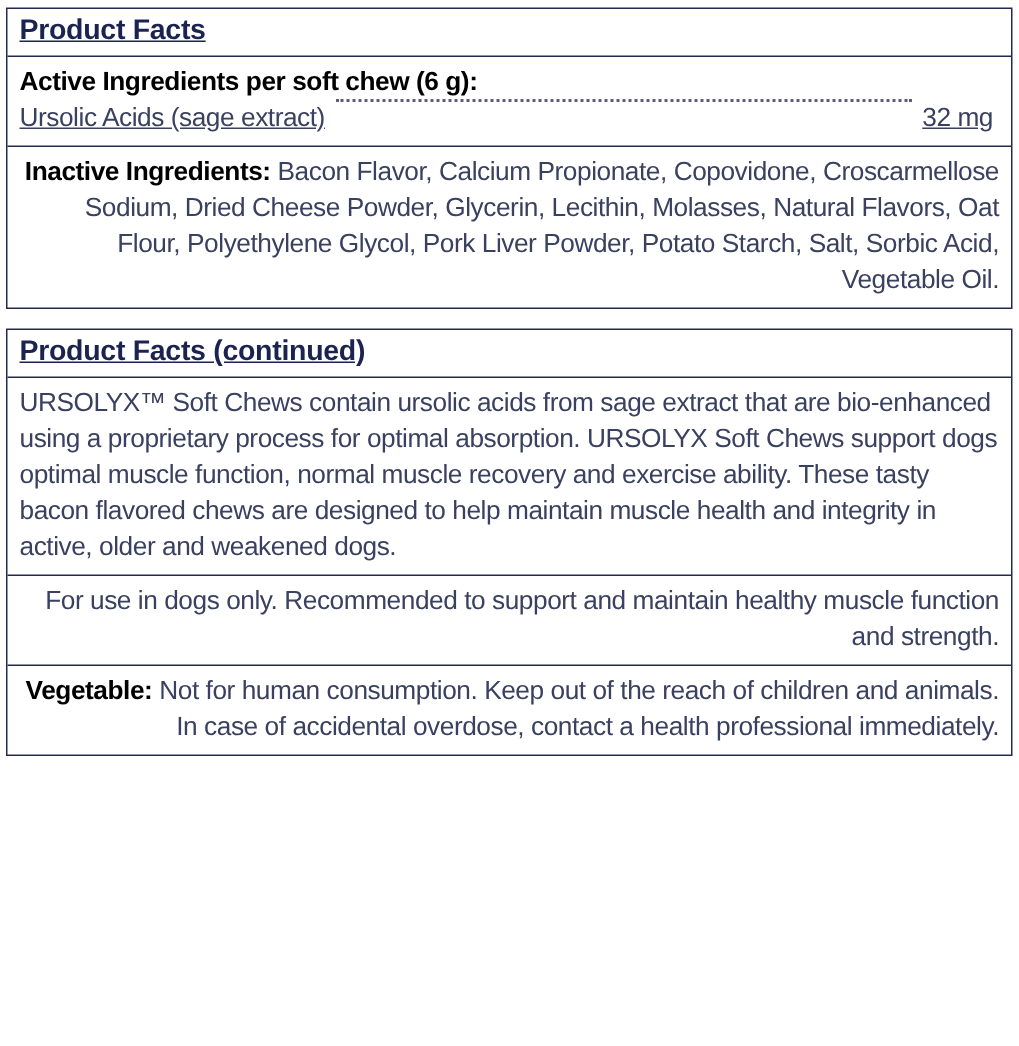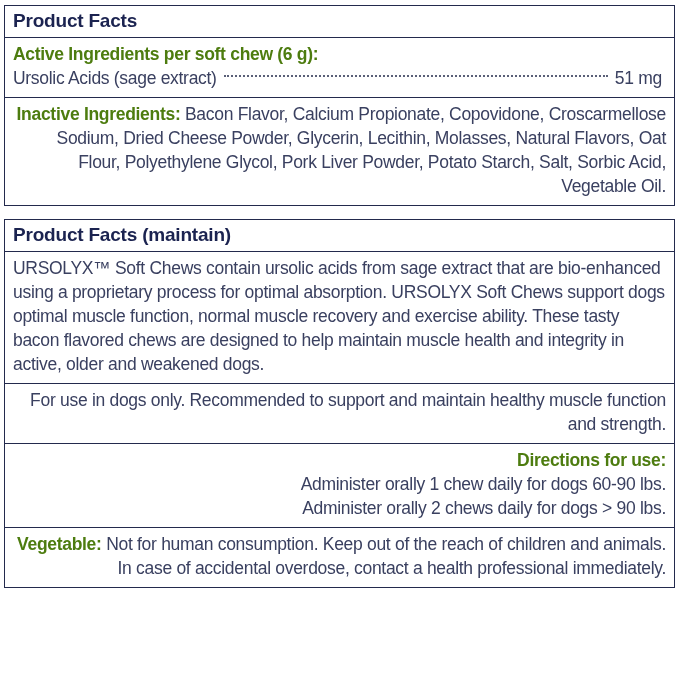--- a/index.html
+++ b/index.html
@@ -26,41 +26,43 @@
   .panel + .panel {
     margin-top: 13px;
   }
   .panel-header {
     padding: 4px 8px 5px 8px;
     border-bottom: 1.4px solid #232a4d;
     font-size: 19px;
     font-weight: bold;
     color: #1b2350;
     letter-spacing: -0.2px;
+    text-decoration: underline;
   }
   .section {
     padding: 4px 8px 7px 8px;
     font-size: 17.5px;
     line-height: 24px;
     letter-spacing: -0.3px;
   }
   .section + .section {
     border-top: 1.3px solid #232a4d;
     text-align: right;
   }
   .section b, .section .bold {
-    color: #4d7c0f;
+    color: #000000;
     font-weight: bold;
   }
   .para {
     margin: 0;
   }
   .dose-row {
     display: flex;
-    align-items: center;
+    align-items: flex-start;
+    text-decoration: underline;
   }
   .dose-name {
     white-space: nowrap;
   }
   .dose-leader {
     flex: 1 1 auto;
     border-bottom: 2px dotted #5a6078;
     margin: 0 7px 5px 7px;
     min-width: 30px;
   }
@@ -75,46 +77,41 @@
 <div class="label-wrap">
 
   <div class="panel">
     <div class="panel-header">Product Facts</div>
 
     <div class="section">
       <p class="para bold">Active Ingredients per soft chew (6 g):</p>
       <div class="dose-row">
         <span class="dose-name">Ursolic Acids  (sage extract)</span>
         <span class="dose-leader"></span>
-        <span class="dose-amount">51 mg</span>
+        <span class="dose-amount">32 mg</span>
       </div>
     </div>
 
     <div class="section">
       <p class="para"><b>Inactive Ingredients:</b><span> Bacon Flavor, Calcium Propionate, Copovidone, Croscarmellose Sodium, Dried Cheese Powder, Glycerin, Lecithin, Molasses, Natural Flavors, Oat Flour, Polyethylene Glycol, Pork Liver Powder, Potato Starch, Salt, Sorbic Acid, Vegetable Oil.</span></p>
     </div>
 
 
   </div>
 
   <div class="panel">
-    <div class="panel-header">Product Facts (maintain)</div>
+    <div class="panel-header">Product Facts (continued)</div>
 
     <div class="section">
       <p class="para">URSOLYX™  Soft Chews contain ursolic acids from sage extract that are bio-enhanced using a proprietary process for optimal absorption. URSOLYX Soft Chews support dogs optimal muscle function, normal muscle recovery and exercise ability. These tasty bacon flavored chews are designed to help maintain muscle health and integrity in active, older and weakened dogs.</p>
     </div>
 
     <div class="section">
       <p class="para">For use in dogs only. Recommended to support and maintain healthy muscle function and strength.</p>
     </div>
 
-    <div class="section">
-      <p class="para bold">Directions for use:</p>
-      <p class="para">Administer orally 1 chew daily for dogs 60-90 lbs.</p>
-      <p class="para">Administer orally 2 chews daily for dogs &gt; 90 lbs.</p>
-    </div>
 
     <div class="section">
       <p class="para"><b>Vegetable:</b><span> Not for human consumption. Keep out of the reach of children and animals. In case of accidental overdose, contact a health professional immediately.</span></p>
     </div>
   </div>
 
 </div>
 
 </body></html>

